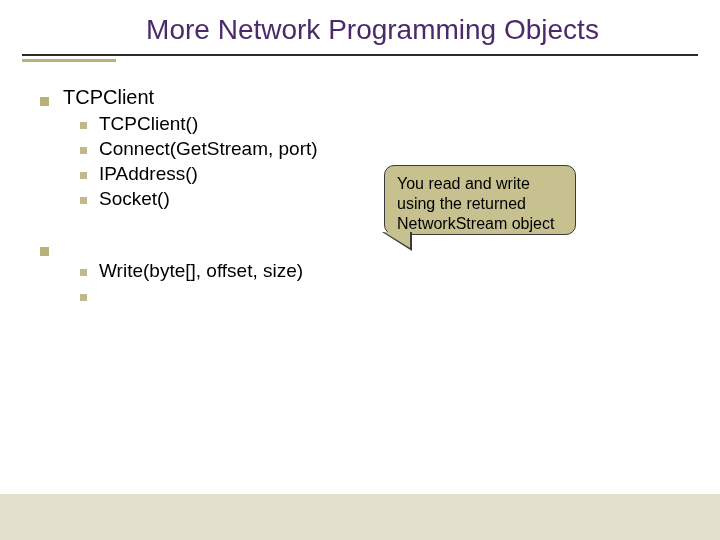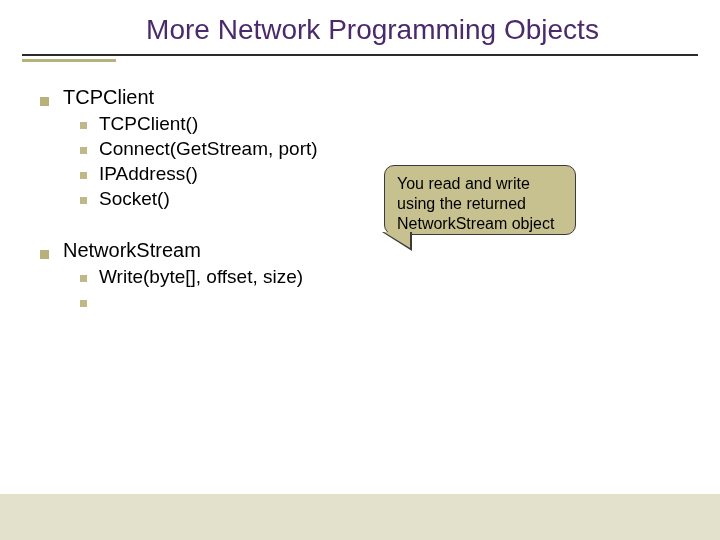--- a/index.html
+++ b/index.html
@@ -164,21 +164,20 @@
     </div>
     <div class="li2">
       <span class="bullet-sm"></span>
       <span>Socket()</span>
     </div>
 
     <div class="gap"></div>
 
     <div class="li1">
       <span class="bullet"></span>
-      <span>NetworkStream</span>
     </div>
     <div class="li2">
       <span class="bullet-sm"></span>
       <span>Write(byte[], offset, size)</span>
     </div>
     <div class="li2">
       <span class="bullet-sm"></span>
     </div>
 
   </div>

